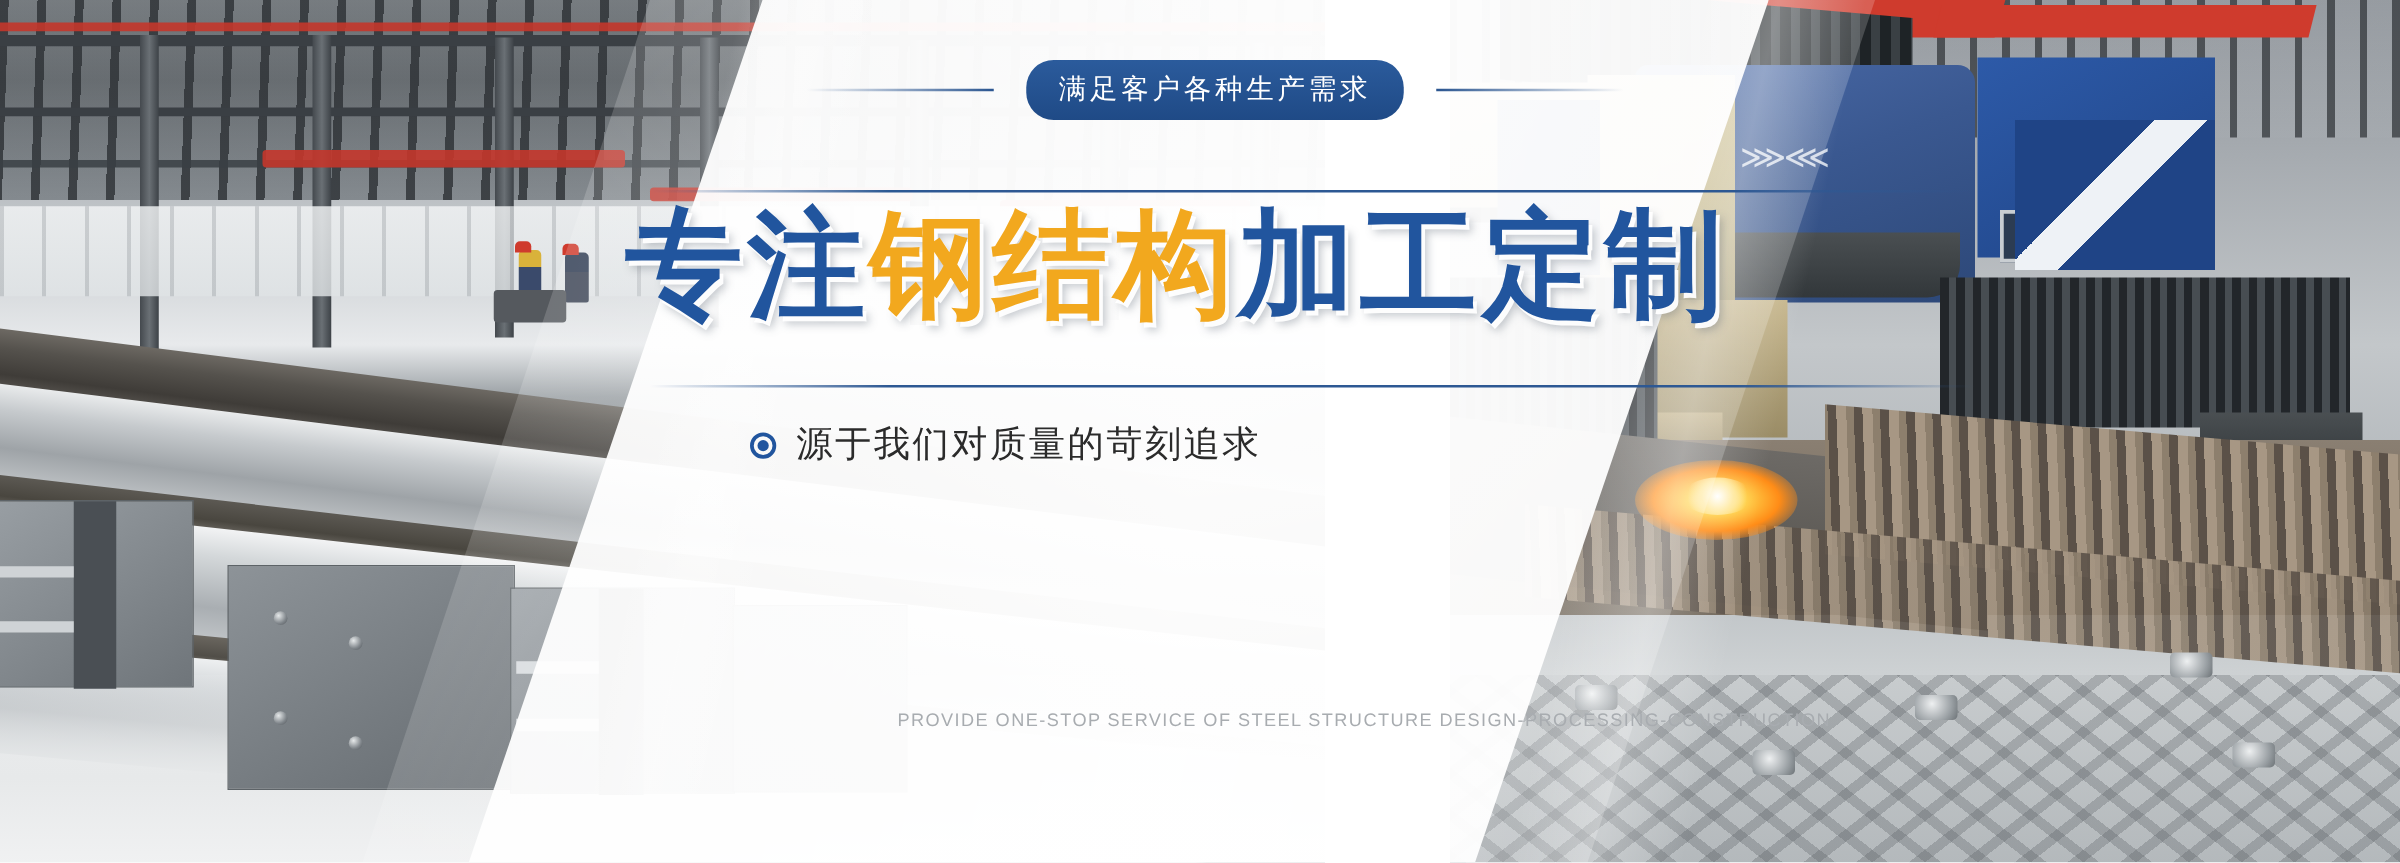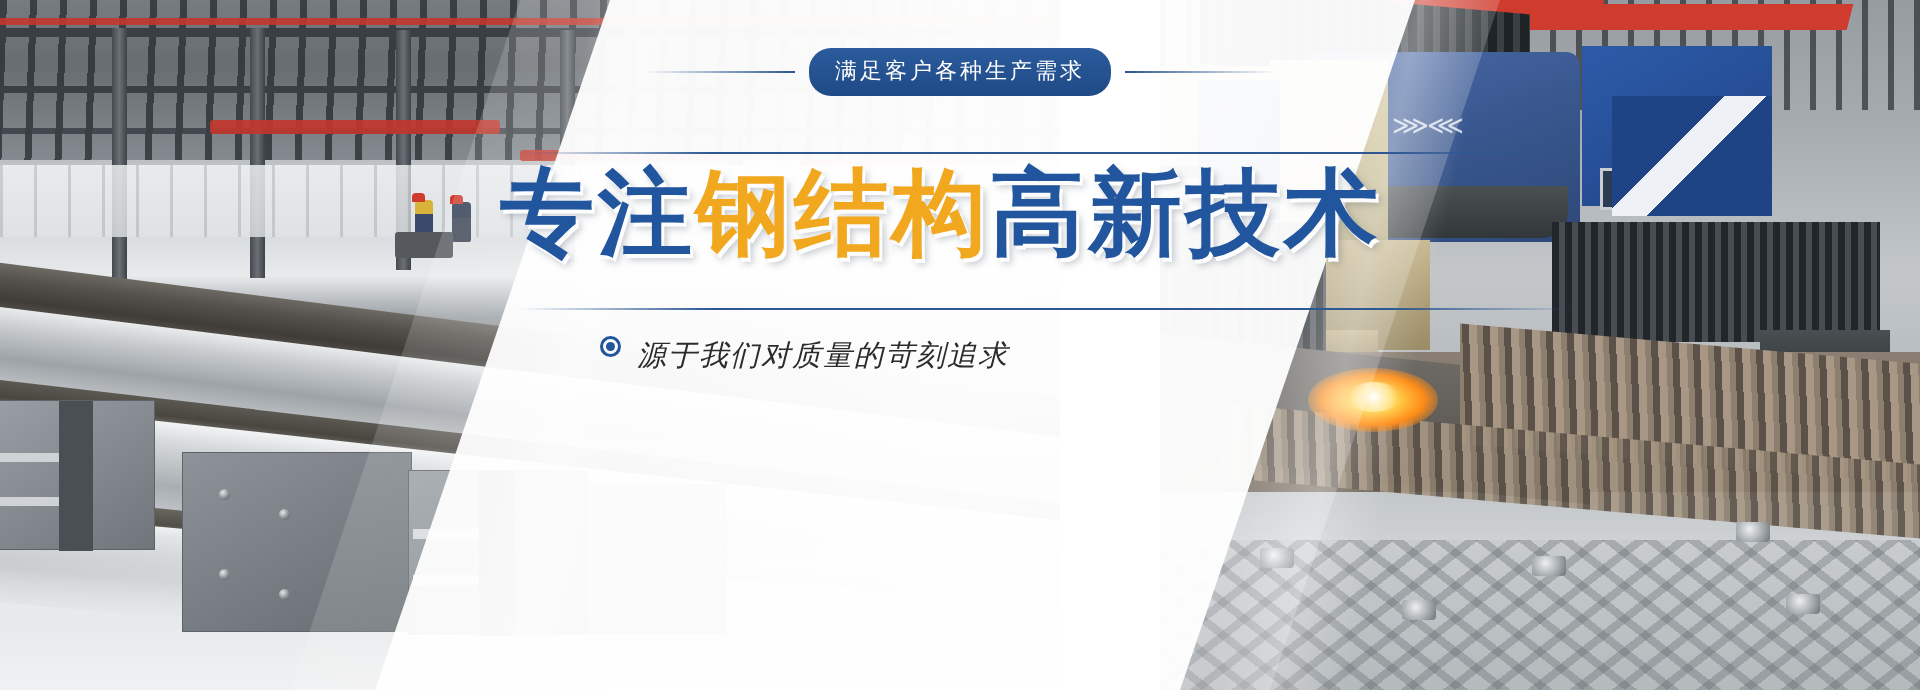--- a/index.html
+++ b/index.html
@@ -83,42 +83,42 @@
     clip-path: polygon(610px 0, 1415px 0, 1180px 690px, 375px 690px); }
   .overlay-soft { position:absolute; left:0; top:0; width:1920px; height:690px;
     background:linear-gradient(100deg, rgba(255,255,255,0) 0%, rgba(255,255,255,.35) 50%, rgba(255,255,255,0) 100%);
     clip-path: polygon(520px 0, 1500px 0, 1270px 690px, 290px 690px); }
   .overlay-streak { position:absolute; background:linear-gradient(to right, rgba(255,255,255,0), rgba(255,255,255,.55), rgba(255,255,255,0)); }
 
   
   .content { position:absolute; left:0; top:0; width:1920px; height:690px; }
 
   
-  .badge-row { position:absolute; left:645px; top:48px; display:flex; align-items:center; gap:14px; }
+  .badge-row { position:absolute; left:645px; top:48px; display:flex; align-items:center; gap:26px; }
   .badge-line { width:150px; height:2px; background:linear-gradient(to right, rgba(31,74,134,0), #2a5590); }
   .badge-line.right { background:linear-gradient(to left, rgba(31,74,134,0), #2a5590); }
   .badge-pill { background:linear-gradient(to bottom,#2b5b9c,#1f4a86); color:#fff; font-size:22px;
     letter-spacing:3px; padding:8px 26px 10px; border-radius:22px; white-space:nowrap;
     font-family:"DejaVu Sans","Liberation Sans",sans-serif; }
 
   
   .rule { position:absolute; height:2px;
     background:linear-gradient(to right, rgba(38,78,140,0) 0%, #2d5893 18%, #2d5893 82%, rgba(38,78,140,0) 100%); }
 
   
   .headline { position:absolute; left:500px; top:158px; width:1000px; height:110px;
     font-family:"DejaVu Sans","Liberation Sans",sans-serif;
     font-size:94px; font-weight:bold; line-height:110px; letter-spacing:4px; white-space:nowrap; }
   .headline span { text-shadow:3px 4px 0 rgba(255,255,255,.95), 5px 6px 7px rgba(90,100,115,.35); }
   .hl-blue { color:#21559e; }
   .hl-gold { color:#f2a81e; }
 
   
   .bullets { position:absolute; left:600px; top:336px; }
-  .bullet { display:flex; align-items:flex-start; gap:16px; margin-bottom:14px;font-style:italic; }
+  .bullet { display:flex; align-items:center; gap:16px; margin-bottom:14px; }
   .bullet-dot { width:21px; height:21px; border-radius:50%; border:3px solid #21559e;
     display:flex; align-items:center; justify-content:center; flex:0 0 auto; background:transparent; }
   .bullet-dot i { width:9px; height:9px; border-radius:50%; background:#21559e; display:block; }
   .bullet-text { font-size:29px; color:#2b2b2b; letter-spacing:2px; white-space:nowrap;
     font-family:"DejaVu Sans","Liberation Sans",sans-serif; }
 
   
   .slogan { position:absolute; left:718px; top:517px; font-size:32px; color:#2f2f2f; letter-spacing:1px;
     white-space:nowrap; font-family:"DejaVu Sans","Liberation Sans",sans-serif; }
   .slogan-en { position:absolute; left:718px; top:569px; font-size:14.5px; color:#a8acb0;
@@ -236,29 +236,30 @@
 
     <div class="badge-row">
       <span class="badge-line"></span>
       <span class="badge-pill">满足客户各种生产需求</span>
       <span class="badge-line right"></span>
     </div>
 
     <div class="rule" style="left:520px;top:152px;width:1060px;"></div>
 
     <div class="headline">
-      <span class="hl-blue">专注</span><span class="hl-gold">钢结构</span><span class="hl-blue">高新技术</span>
+      <span class="hl-blue">专注</span><span class="hl-gold">钢结构</span><span class="hl-blue">加工定制</span>
     </div>
 
     <div class="rule" style="left:520px;top:308px;width:1060px;"></div>
 
     <div class="bullets">
       <div class="bullet">
         <span class="bullet-dot">
             <i></i>
           </span>
         <span class="bullet-text">源于我们对质量的苛刻追求</span>
       </div>
     </div>
 
+    <div class="slogan-en">PROVIDE ONE-STOP SERVICE OF STEEL STRUCTURE DESIGN-PROCESSING-CONSTRUCTION</div>
 
   </div>
 </div>
 
 </body></html>

